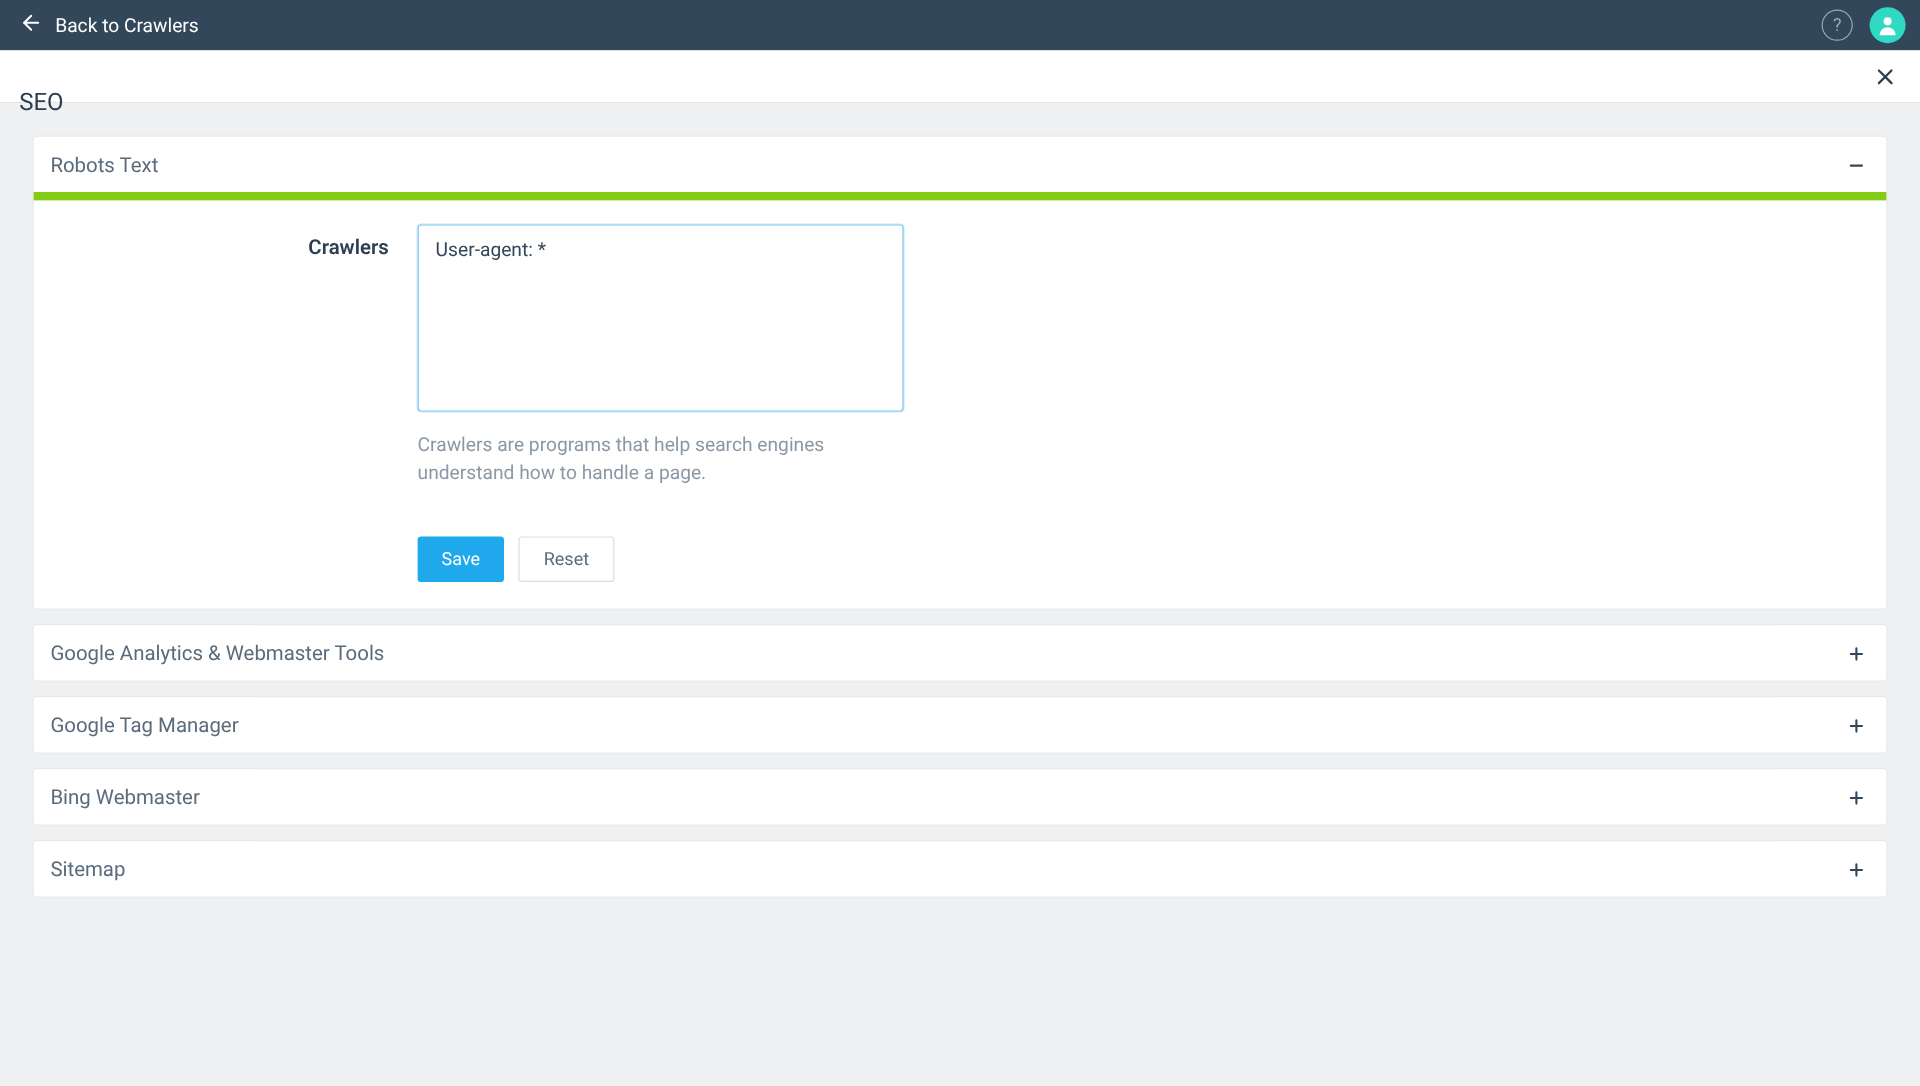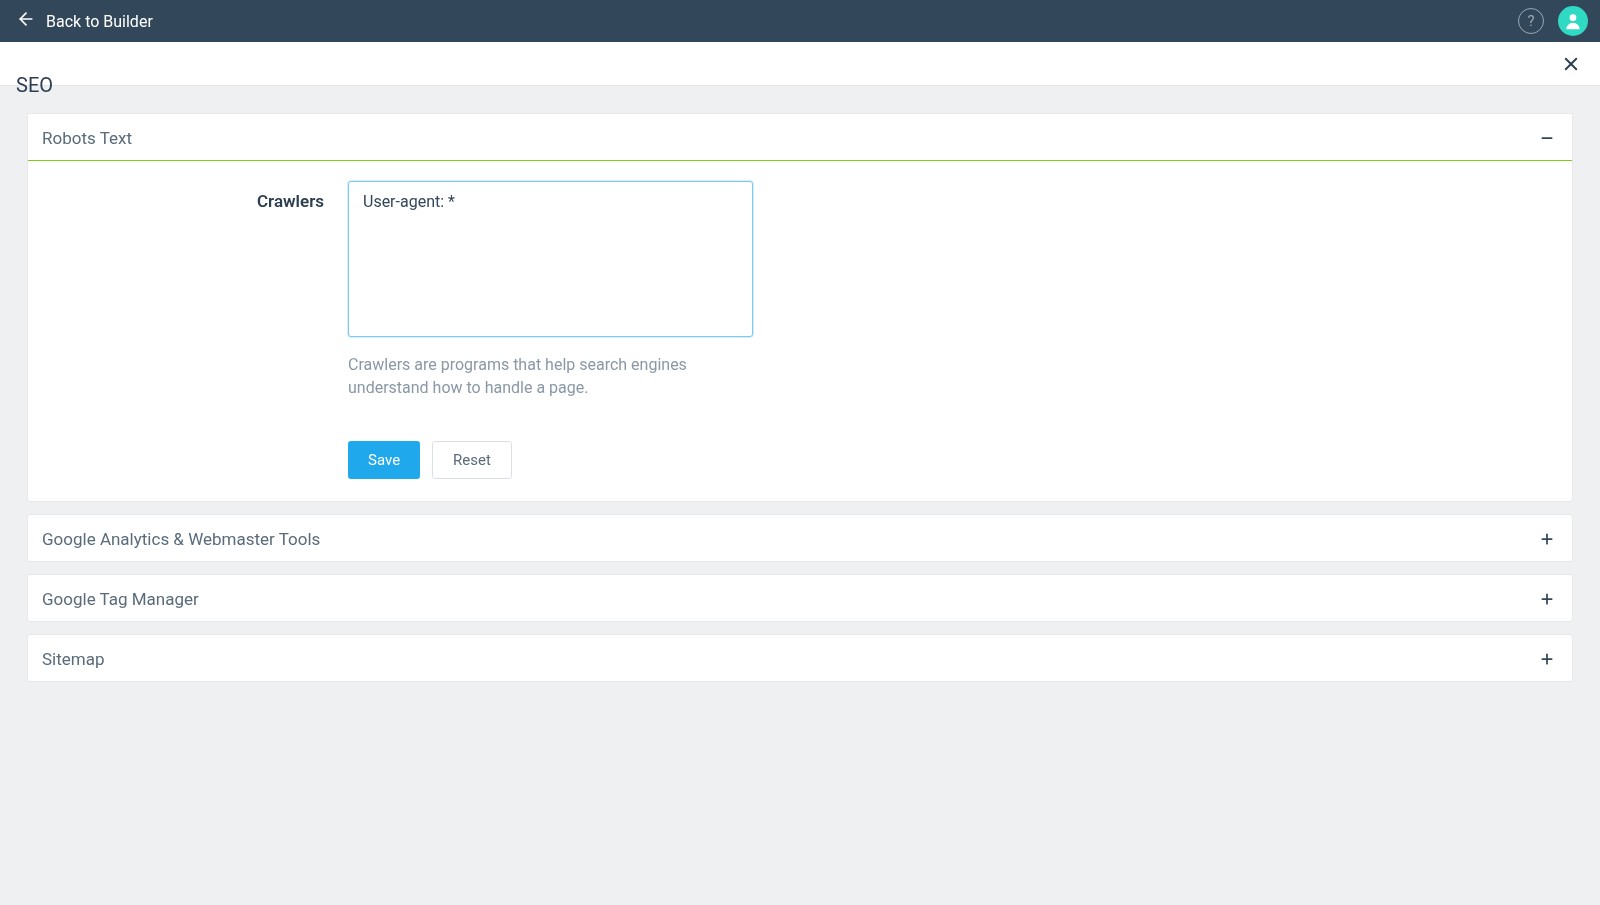--- a/index.html
+++ b/index.html
@@ -106,21 +106,21 @@
       box-shadow: 0 0 0 1px rgba(0,0,0,0.03);
     }
     .panel-header {
       display: flex;
       align-items: center;
       justify-content: space-between;
       padding: 14px 18px 12px 14px;
       cursor: pointer;
     }
     .panel-header.expanded {
-      border-bottom: 1px solid #84cc16;
+      border-bottom: 7px solid #84cc16;
     }
     .panel-title {
       font-size: 17px;
       color: #5a6b7b;
       font-weight: 400;
     }
     .toggle-icon {
       color: #33475b;
       font-size: 16px;
       display: flex;
@@ -200,21 +200,21 @@
 <body>
 
 <div class="top-bar">
   <div class="back-link">
     <span>
       <svg viewBox="0 0 24 24" fill="none" stroke="currentColor" stroke-width="2" stroke-linecap="round" stroke-linejoin="round">
         <line x1="19" y1="12" x2="5" y2="12"></line>
         <polyline points="12 19 5 12 12 5"></polyline>
       </svg>
     </span>
-    <span>Back to Builder</span>
+    <span>Back to Crawlers</span>
   </div>
   <div class="top-right">
     <div class="help-icon">?</div>
     <div class="avatar">
       <svg viewBox="0 0 24 24" fill="#ffffff">
         <circle cx="12" cy="8" r="4"></circle>
         <path d="M4 22c0-4.4 3.6-8 8-8s8 3.6 8 8"></path>
       </svg>
     </div>
   </div>
@@ -273,20 +273,31 @@
       <div class="panel-title">Google Tag Manager</div>
       <div class="toggle-icon">
         <svg viewBox="0 0 24 24" fill="none" stroke="currentColor" stroke-width="3" stroke-linecap="round">
           <line x1="12" y1="4" x2="12" y2="20"></line>
           <line x1="4" y1="12" x2="20" y2="12"></line>
         </svg>
       </div>
     </div>
   </div>
 
+  <div class="panel">
+    <div class="panel-header">
+      <div class="panel-title">Bing Webmaster</div>
+      <div class="toggle-icon">
+        <svg viewBox="0 0 24 24" fill="none" stroke="currentColor" stroke-width="3" stroke-linecap="round">
+          <line x1="12" y1="4" x2="12" y2="20"></line>
+          <line x1="4" y1="12" x2="20" y2="12"></line>
+        </svg>
+      </div>
+    </div>
+  </div>
 
   <div class="panel">
     <div class="panel-header">
       <div class="panel-title">Sitemap</div>
       <div class="toggle-icon">
         <svg viewBox="0 0 24 24" fill="none" stroke="currentColor" stroke-width="3" stroke-linecap="round">
           <line x1="12" y1="4" x2="12" y2="20"></line>
           <line x1="4" y1="12" x2="20" y2="12"></line>
         </svg>
       </div>

